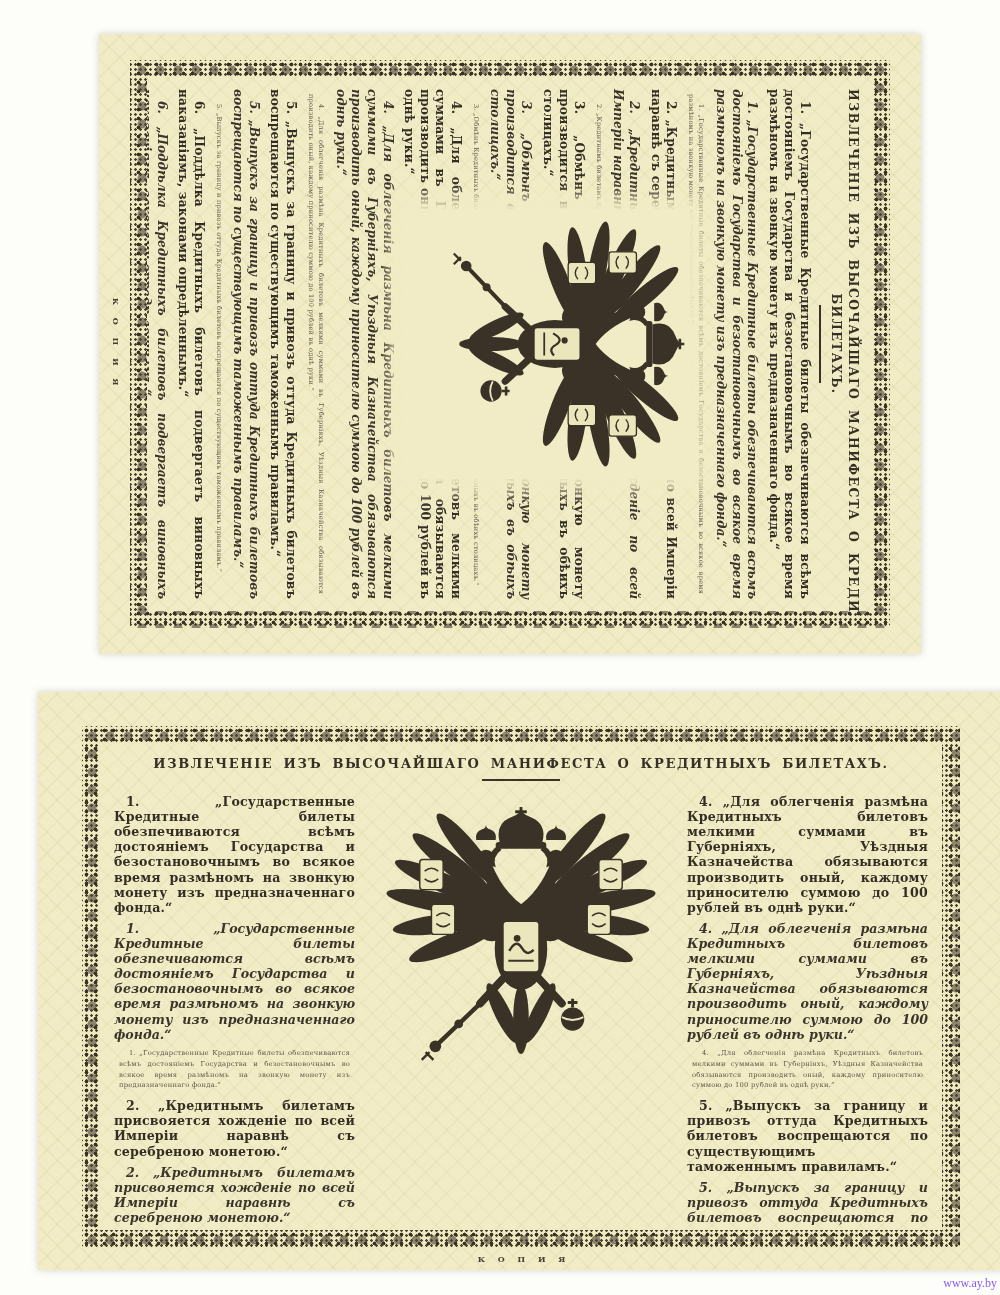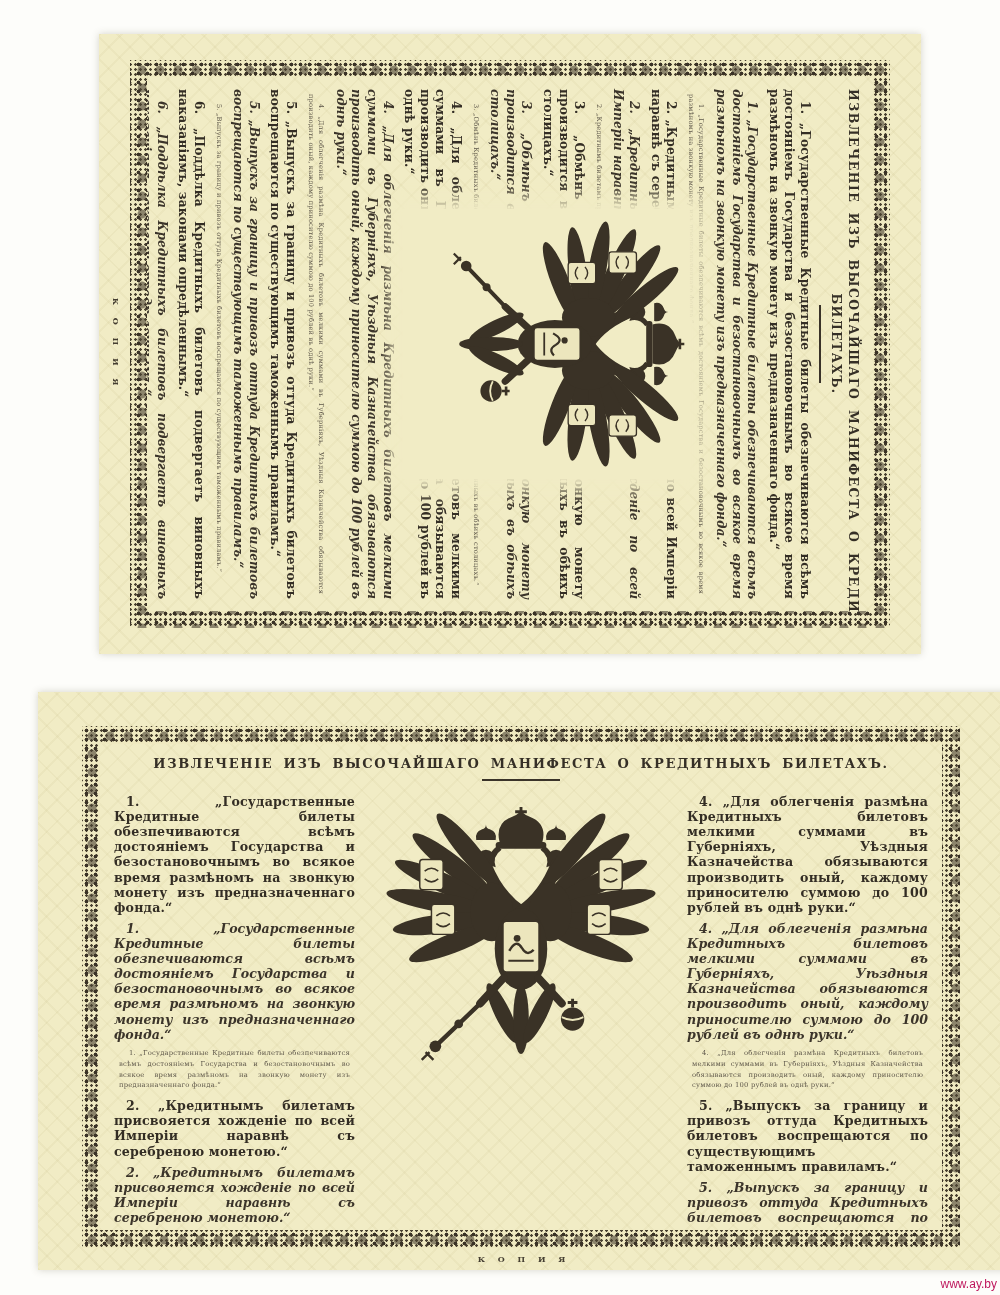--- a/index.html
+++ b/index.html
@@ -83,21 +83,21 @@
   #bill-top .r-up,#bill-top .r-it{font-size:12.2px;line-height:1.28;}
   #bill-top .r-tn{font-size:6.6px;}
   #eagle-top-box{
     position:absolute;left:50%;top:45%;transform:translate(-50%,-50%);
     background:#f1ecc5;box-shadow:0 0 16px 12px #f1ecc5;padding:2px;
   }
   #eagle-top-box svg{width:266px;height:auto;display:block;}
   
   #watermark{
     position:absolute;right:3px;bottom:4px;
-    font-family:Liberation Sans, sans-serif;font-size:12px;color:#be185d;
+    font-family:Liberation Serif, serif;font-size:12px;color:#8b5cf6;
   }
 </style>
 </head>
 <body>
 
 <svg width="0" height="0" style="position:absolute" aria-hidden="true">
   <defs>
     <symbol id="eagle" viewBox="0 0 300 320">
       <g fill="#3a3226" stroke="none">
 

